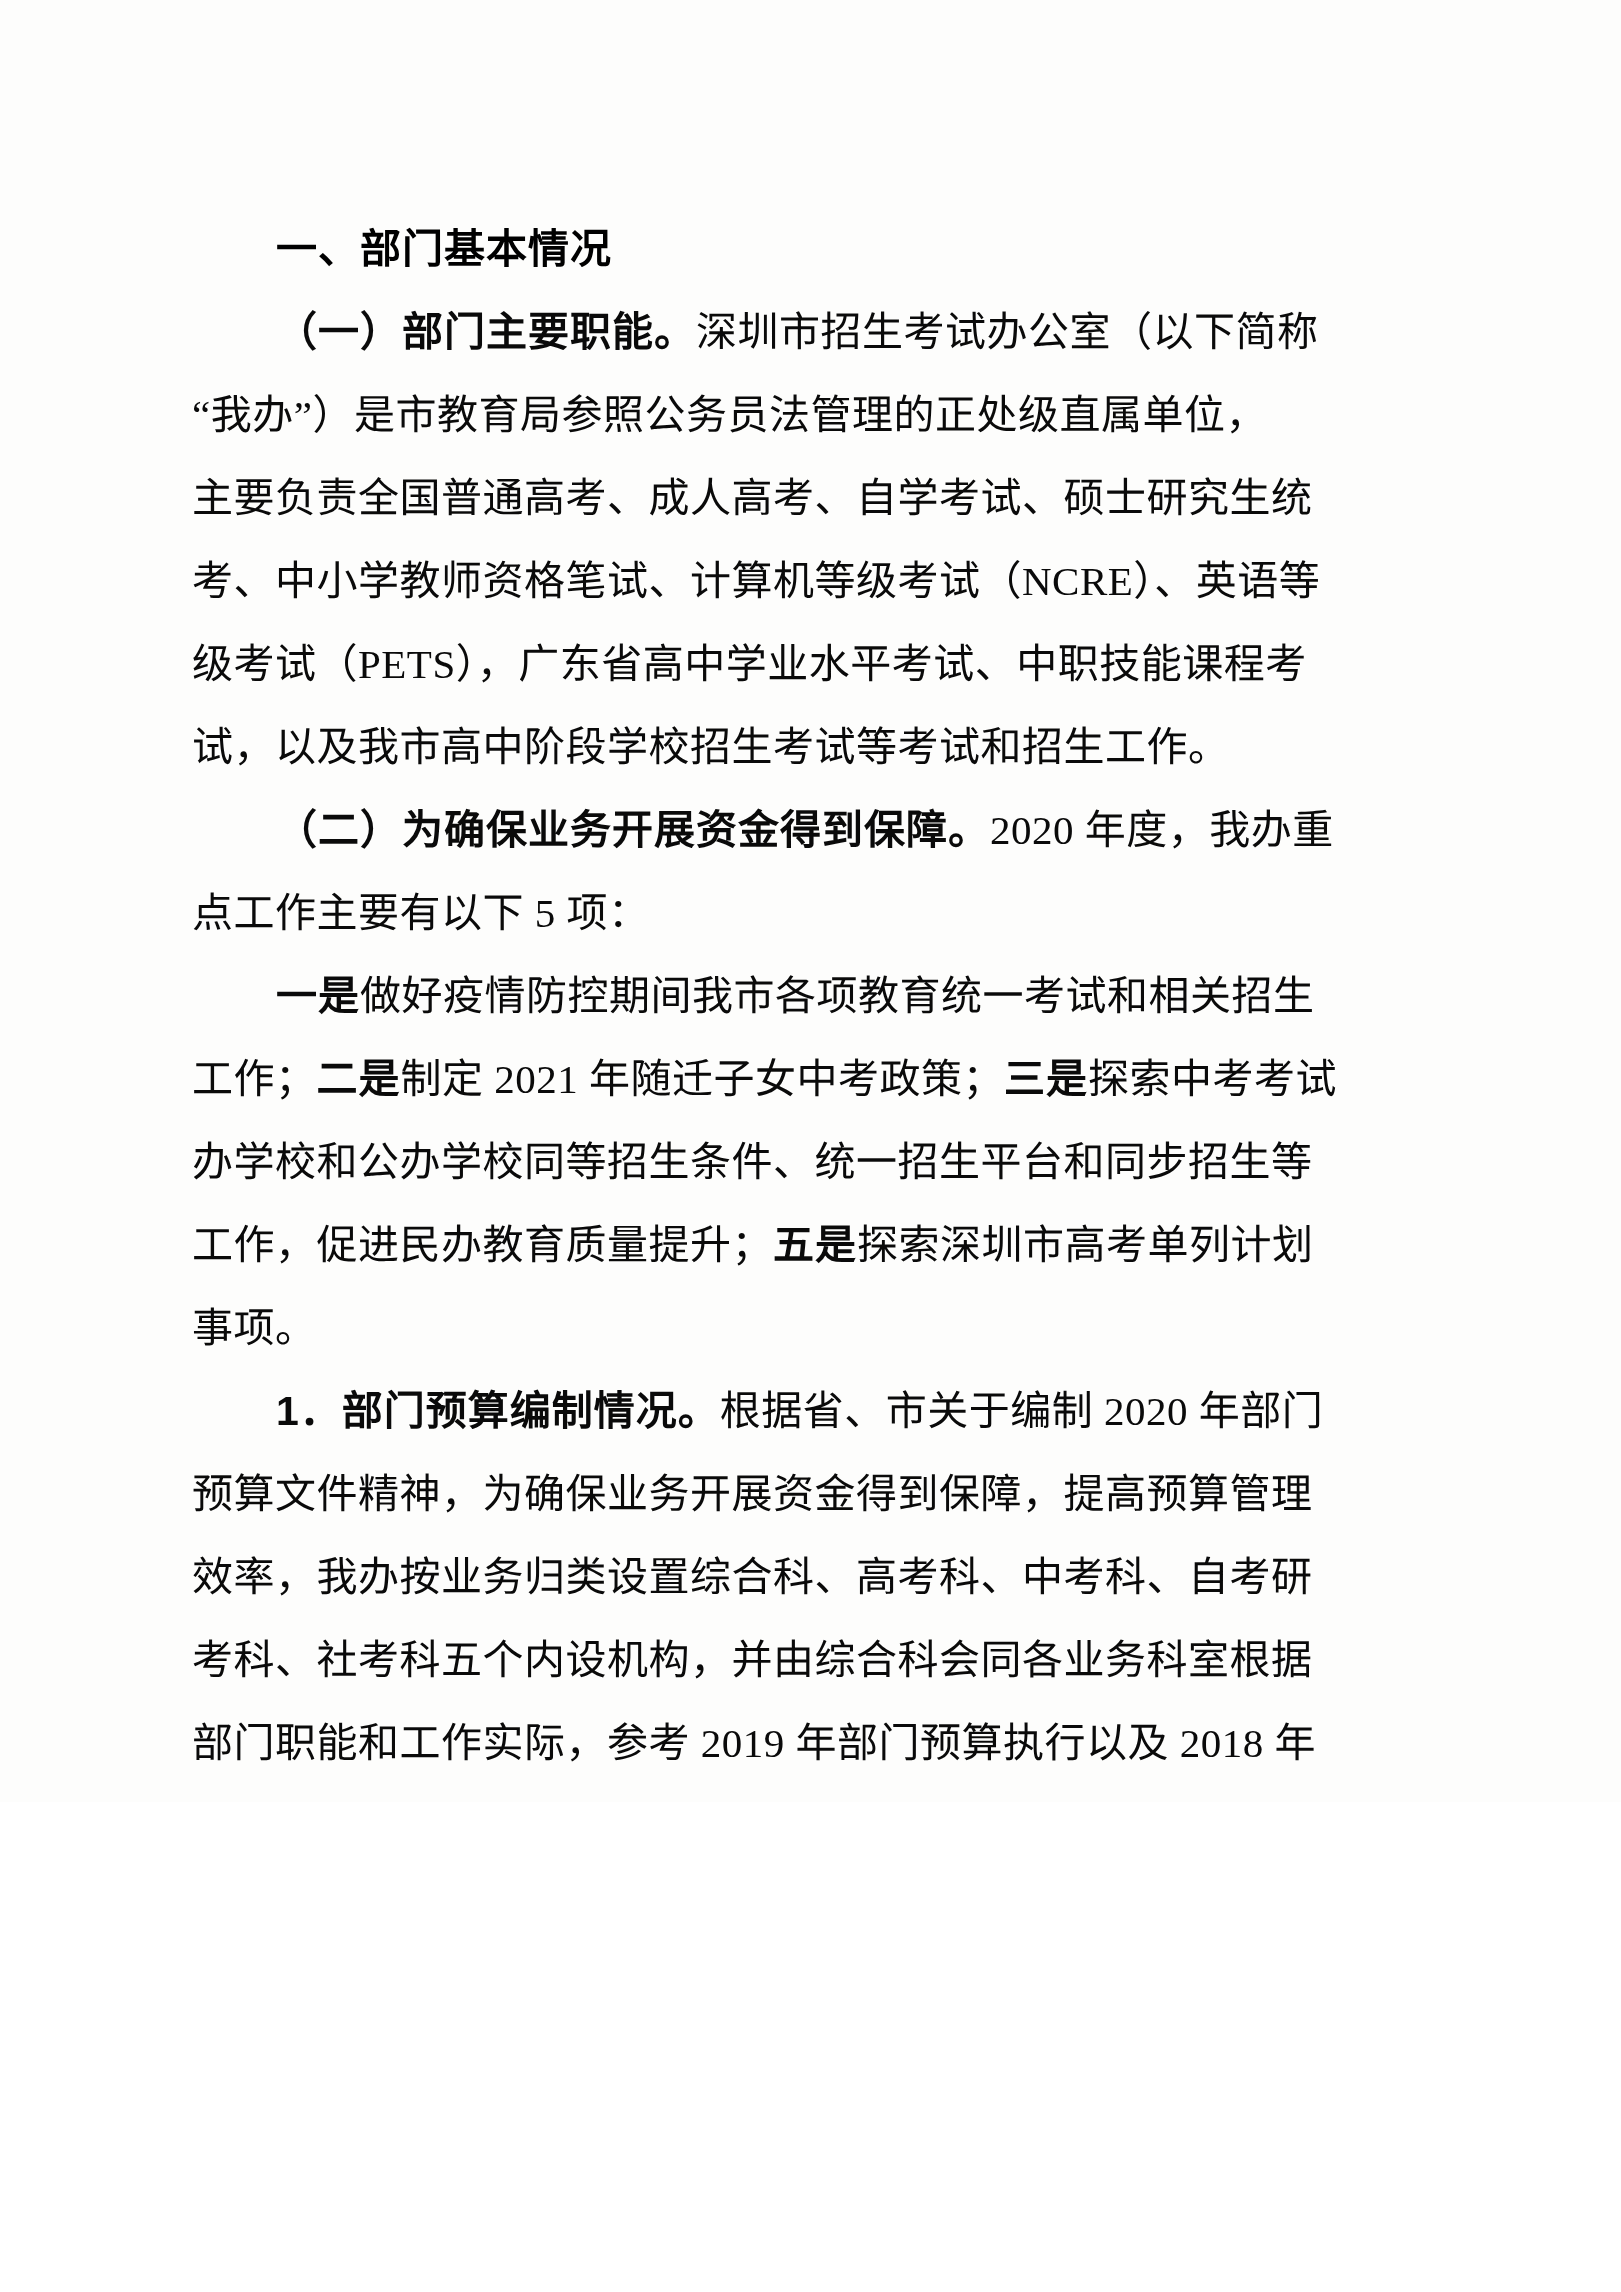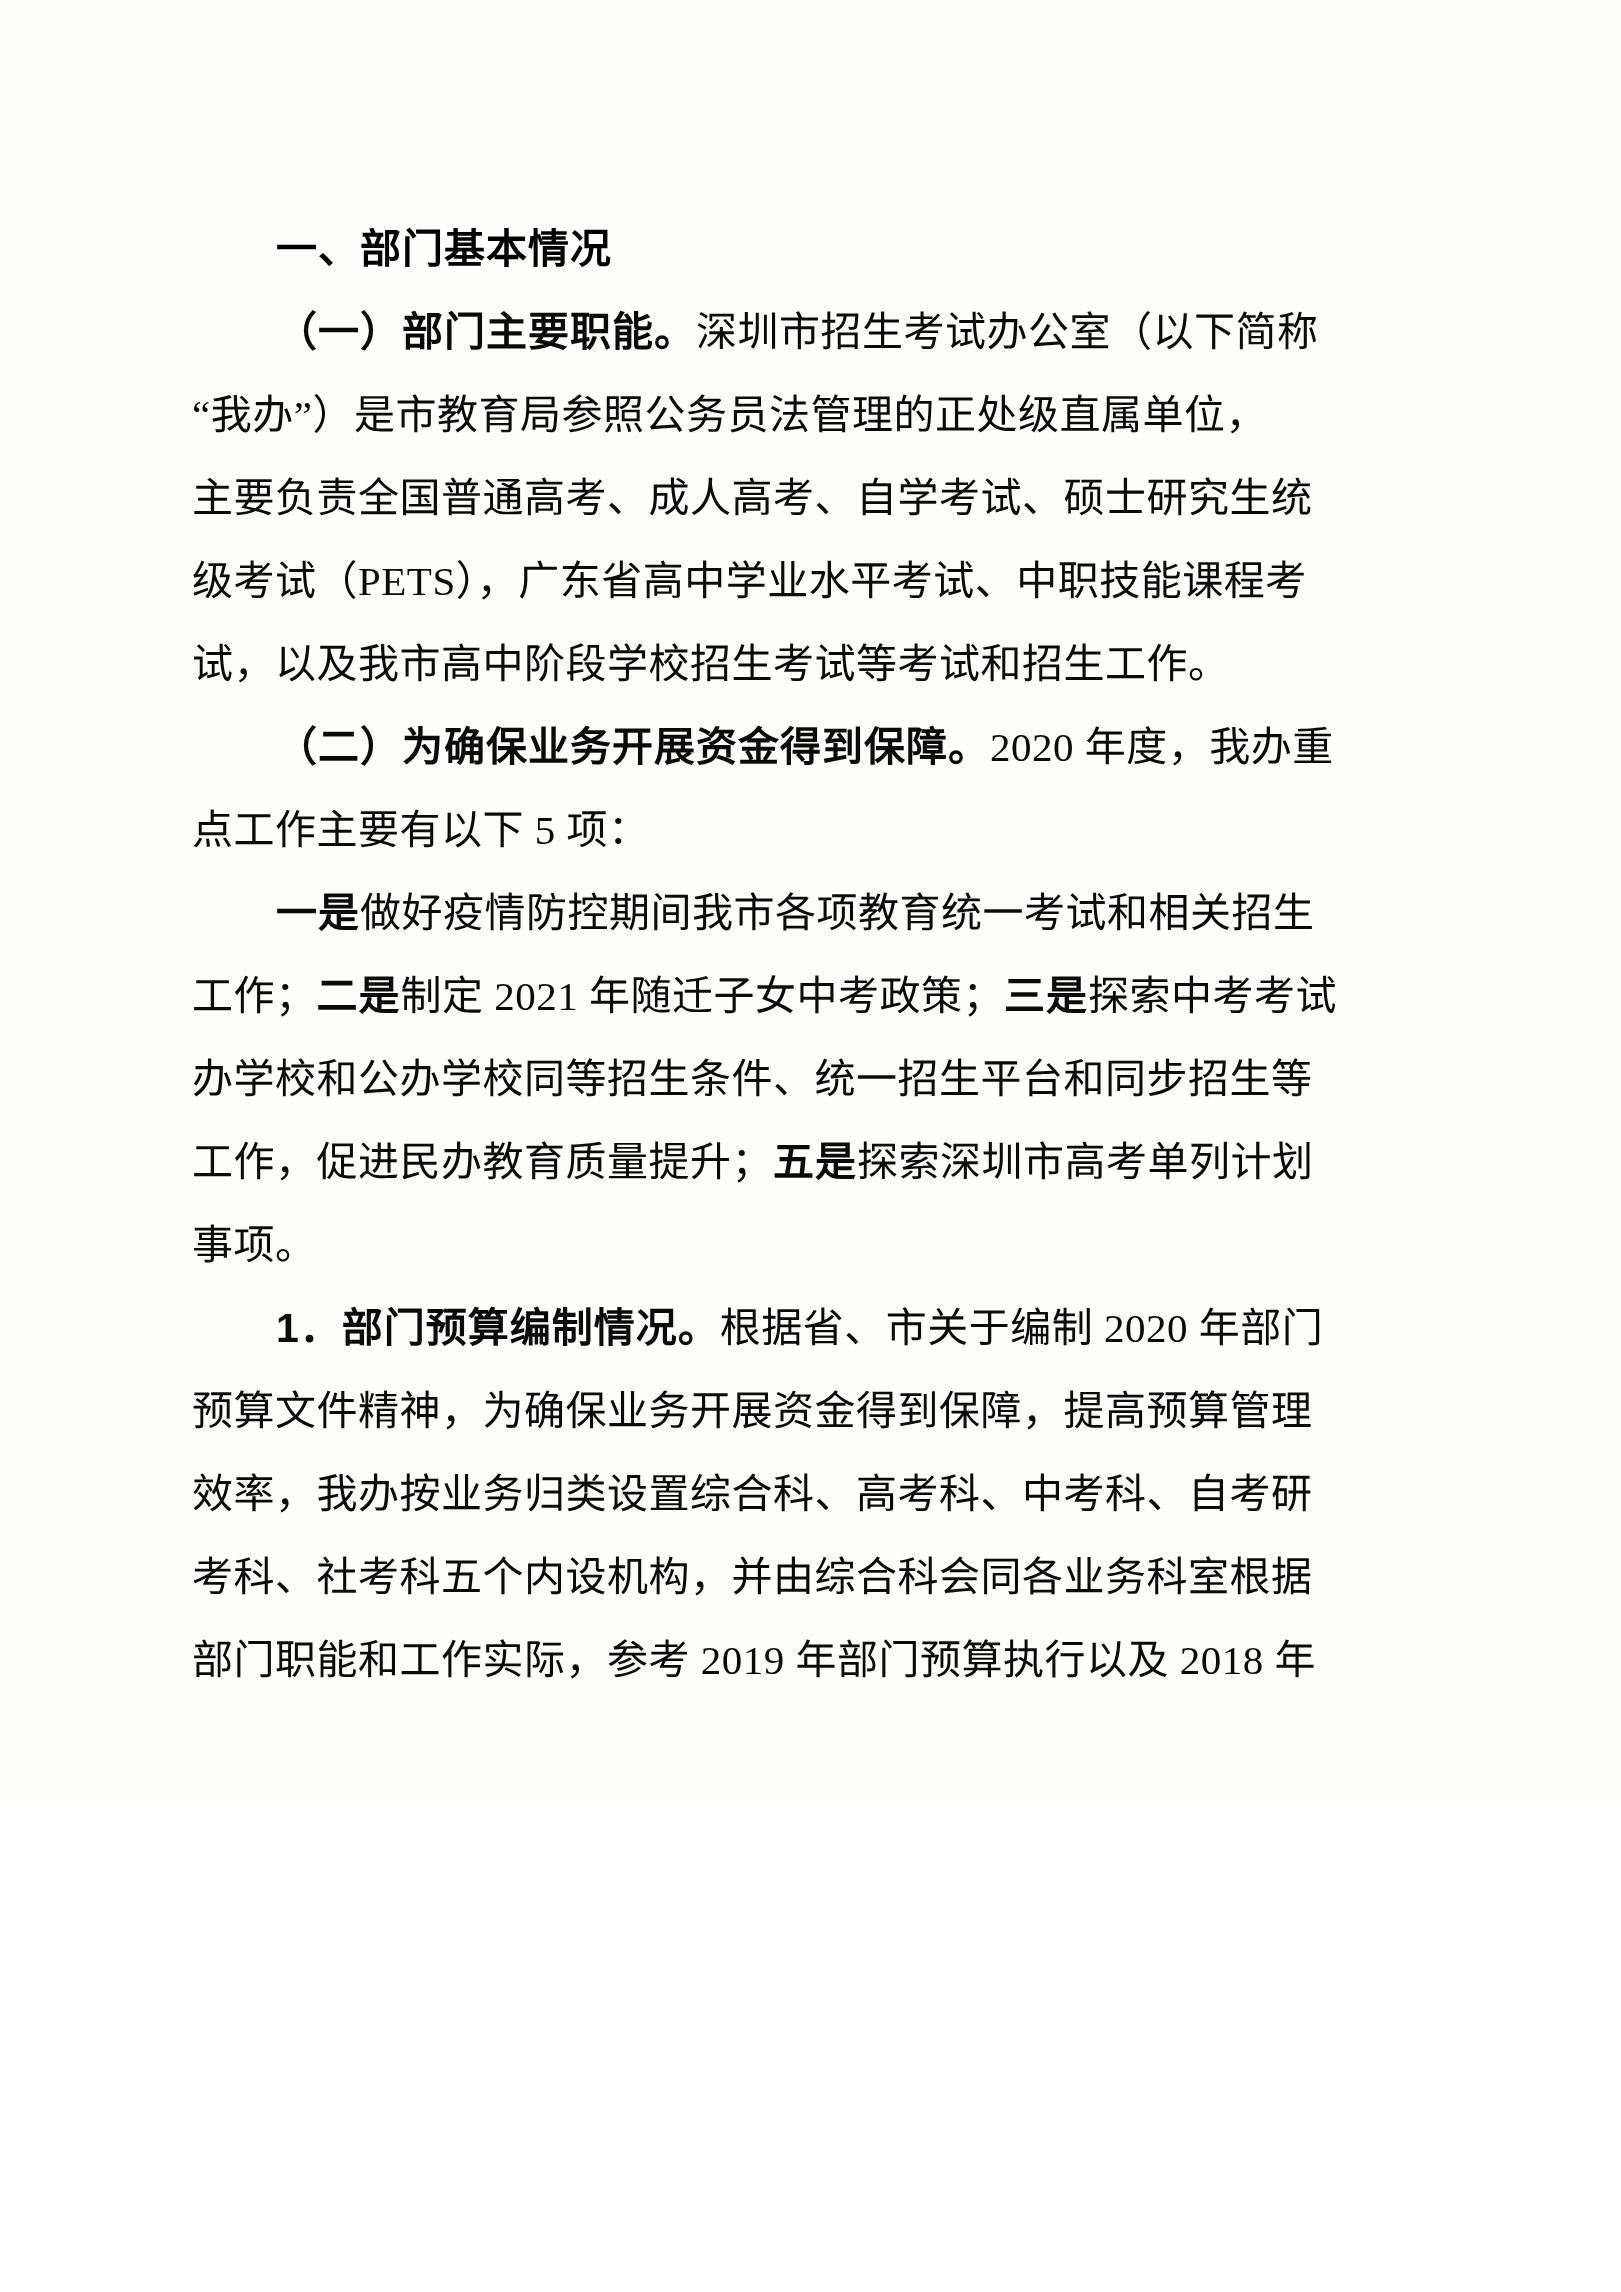--- a/index.html
+++ b/index.html
@@ -94,20 +94,21 @@
   <div class="paper-tint"></div>
 
   <div class="content scan">
 
     <div class="heading-hei indent">一、部门基本情况</div>
 
     <div class="doc-line indent"><span class="lead">（一）部门主要职能。</span><span>深圳市招生考试办公室（以下简称</span></div>
 
     <div class="doc-line">“我办”）是市教育局参照公务员法管理的正处级直属单位，</div>
     <div class="doc-line">主要负责全国普通高考、成人高考、自学考试、硕士研究生统</div>
+    <div class="doc-line">考、中小学教师资格笔试、计算机等级考试（NCRE）、英语等</div>
     <div class="doc-line">级考试（PETS），广东省高中学业水平考试、中职技能课程考</div>
     <div class="doc-line">试，以及我市高中阶段学校招生考试等考试和招生工作。</div>
 
     <div class="doc-line indent"><span class="lead">（二）为确保业务开展资金得到保障。</span><span>2020 年度，我办重</span></div>
 
     <div class="doc-line">点工作主要有以下 5 项：</div>
 
     <div class="doc-line indent"><span class="lead">一是</span><span>做好疫情防控期间我市各项教育统一考试和相关招生</span></div>
 
     <div class="doc-line"><span>工作；</span><span class="lead">二是</span><span>制定 2021 年随迁子女中考政策；</span><span class="lead">三是</span><span>探索中考考试</span></div>

